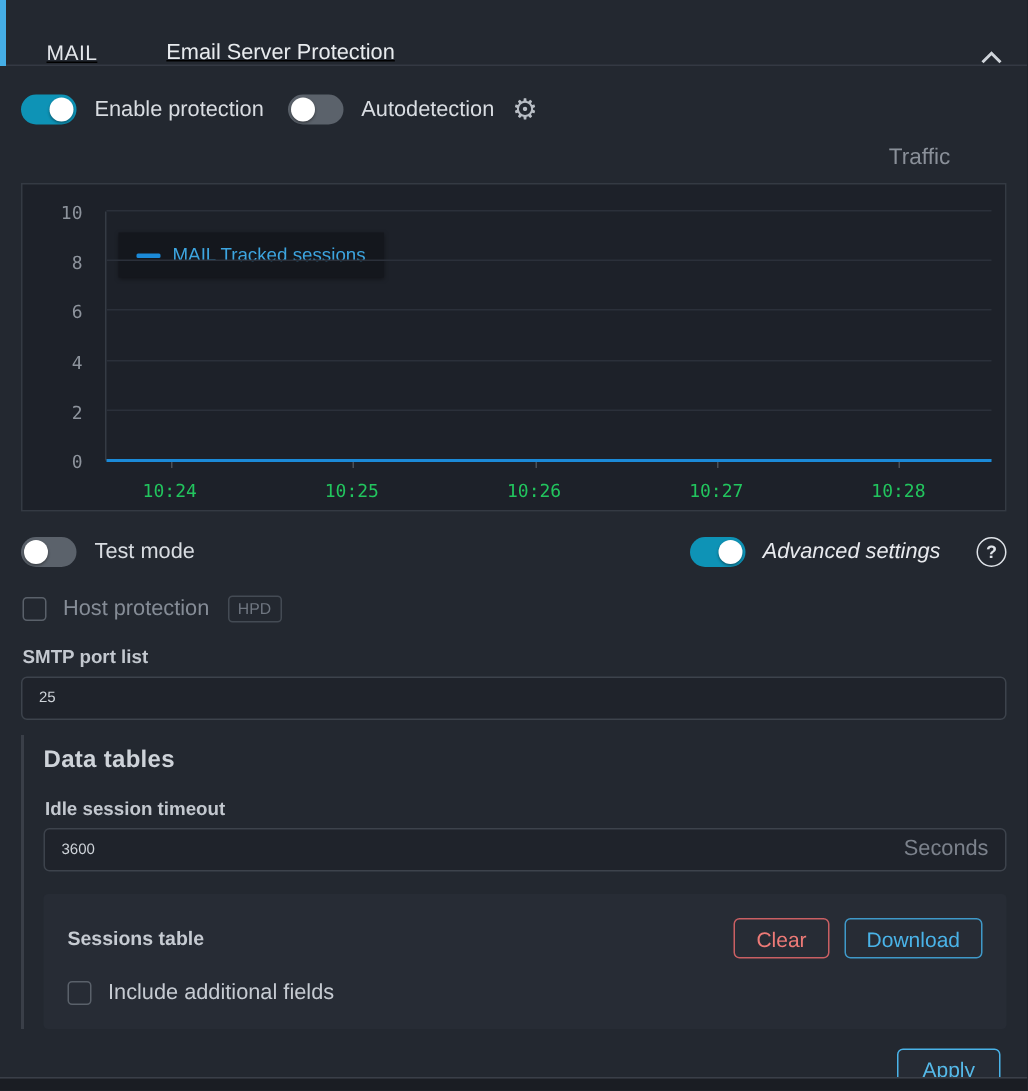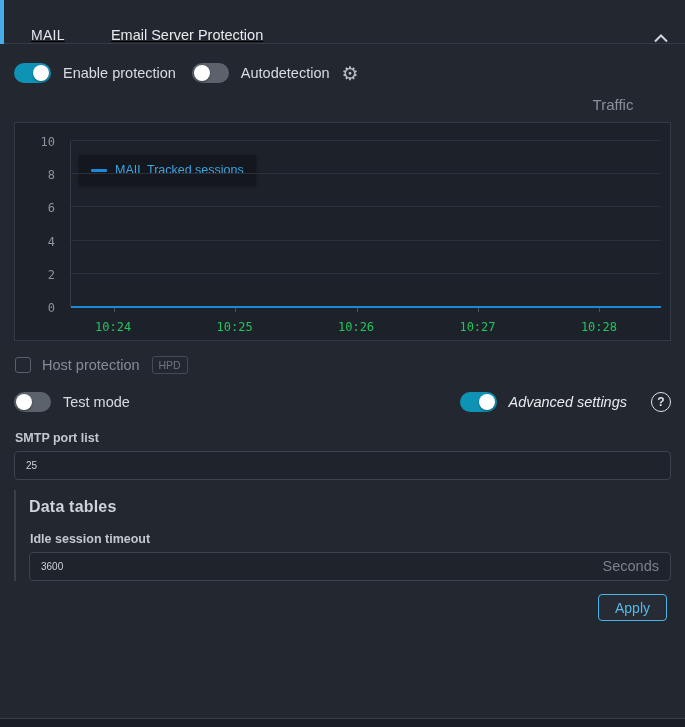--- a/index.html
+++ b/index.html
@@ -137,53 +137,64 @@
       </div>
     <div class="xlabels" id="xlabels">
         <div class="xlabel" style="left: 7.3%;">10:24</div>
         <div class="xlabel" style="left: 27.85%;">10:25</div>
         <div class="xlabel" style="left: 48.4%;">10:26</div>
         <div class="xlabel" style="left: 68.95%;">10:27</div>
         <div class="xlabel" style="left: 89.5%;">10:28</div>
       </div>
   </div>
 
-  <div class="row host-row">
-    <span class="checkbox"></span>
-    <span class="host-label">Host protection</span>
-    <span class="hpd-badge">HPD</span>
-  </div>
-
   <div class="row test-row">
     <span class="toggle">
         <span class="knob"></span>
       </span>
     <span class="tog-label">Test mode</span>
     <span class="right-group">
       <span class="toggle on">
           <span class="knob"></span>
         </span>
       <span class="adv-label">Advanced settings</span>
       <span class="help-icon">?</span>
     </span>
   </div>
 
+  <div class="row host-row">
+    <span class="checkbox"></span>
+    <span class="host-label">Host protection</span>
+    <span class="hpd-badge">HPD</span>
+  </div>
+
   <div class="field-label">SMTP port list</div>
   <div class="input-wrap">
     <input class="text-input" value="25" style="">
   </div>
 
   <div class="section">
     <div class="section-heading">Data tables</div>
 
     <div class="field-label">Idle session timeout</div>
     <div class="input-wrap">
       <input class="text-input" value="3600" style="">
       <span class="input-suffix">Seconds</span>
     </div>
 
+    <div class="panel">
+      <div class="panel-row">
+        <span class="panel-label">Sessions table</span>
+        <button class="btn btn-clear">Clear</button>
+        <button class="btn btn-download">Download</button>
+      </div>
+      <div class="row include-row">
+        <span class="checkbox"></span>
+        <span class="include-label">Include additional fields</span>
+      </div>
+    </div>
   </div>
 
   <div class="footer">
     <button class="btn btn-apply">Apply</button>
   </div>
 
 </div>
 
 </body></html>

